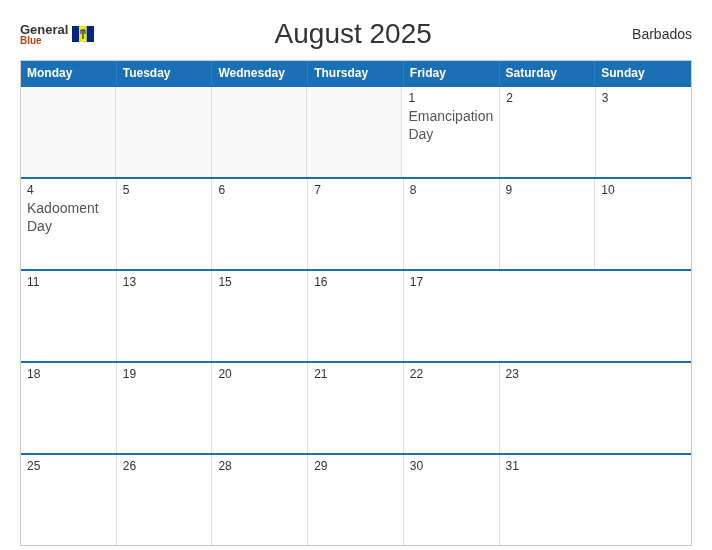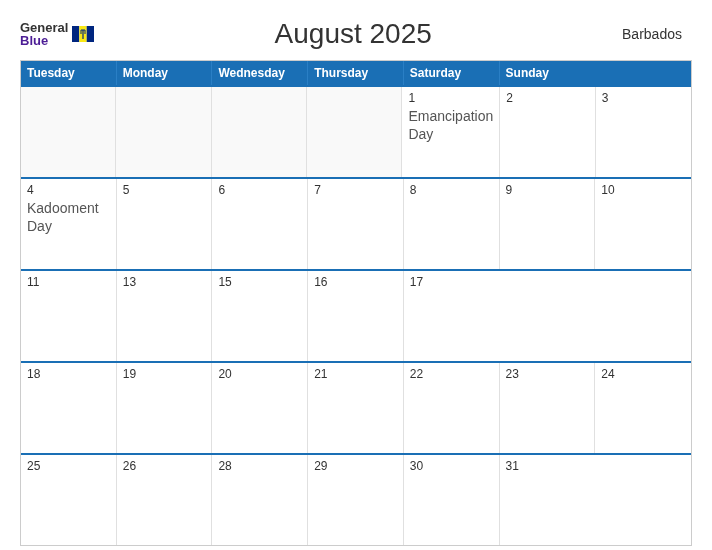--- a/index.html
+++ b/index.html
@@ -28,41 +28,41 @@
       align-items: center;
       gap: 2px;
     }
     .logo-text-general {
       font-size: 13px;
       font-weight: bold;
       color: #333;
       line-height: 1;
     }
     .logo-text-blue {
-      font-size: 13px;
+      font-size: 10px;
       font-weight: bold;
-      color: #4c1d95;
+      color: #c2410c;
       line-height: 1;
     }
     .logo-flag {
       width: 22px;
       height: 16px;
       margin-left: 2px;
     }
     .month-title {
       font-size: 28px;
       font-weight: normal;
       color: #333;
       text-align: center;
       flex: 1;
     }
     .country {
       font-size: 14px;
       color: #333;
-      text-align: center;
+      text-align: right;
       min-width: 80px;
     }
     .calendar {
       flex: 1;
       display: flex;
       flex-direction: column;
       border: 1px solid #ccc;
     }
     .cal-header-row {
       display: grid;
@@ -138,24 +138,25 @@
         <line x1="13" y1="4" x2="13" y2="8" stroke="#00267F" stroke-width="1"></line>
         <line x1="9" y1="4" x2="13" y2="4" stroke="#00267F" stroke-width="1"></line>
       </svg>
     </div>
     <h1 class="month-title">August 2025</h1>
     <div class="country">Barbados</div>
   </div>
 
   <div class="calendar">
     <div class="cal-header-row">
-    <div class="cal-header-cell">Tuesday</div>
-        <div class="cal-header-cell">Monday</div>
+    <div class="cal-header-cell">Monday</div>
+        <div class="cal-header-cell">Tuesday</div>
         <div class="cal-header-cell">Wednesday</div>
         <div class="cal-header-cell">Thursday</div>
+        <div class="cal-header-cell">Friday</div>
         <div class="cal-header-cell">Saturday</div>
         <div class="cal-header-cell">Sunday</div>
       </div>
     <div class="cal-body">
     <div class="cal-row">
           <div class="cal-cell empty"></div>
           <div class="cal-cell empty"></div>
           <div class="cal-cell empty"></div>
           <div class="cal-cell empty"></div>
           <div class="cal-cell">
@@ -222,23 +223,20 @@
           </div>
           <div class="cal-cell">
             <span class="day-number">21</span>
           </div>
           <div class="cal-cell">
             <span class="day-number">22</span>
           </div>
           <div class="cal-cell">
             <span class="day-number">23</span>
           </div>
-          <div class="cal-cell">
-            <span class="day-number">24</span>
-          </div>
         </div>
         <div class="cal-row">
           <div class="cal-cell">
             <span class="day-number">25</span>
           </div>
           <div class="cal-cell">
             <span class="day-number">26</span>
           </div>
           <div class="cal-cell">
             <span class="day-number">28</span>

